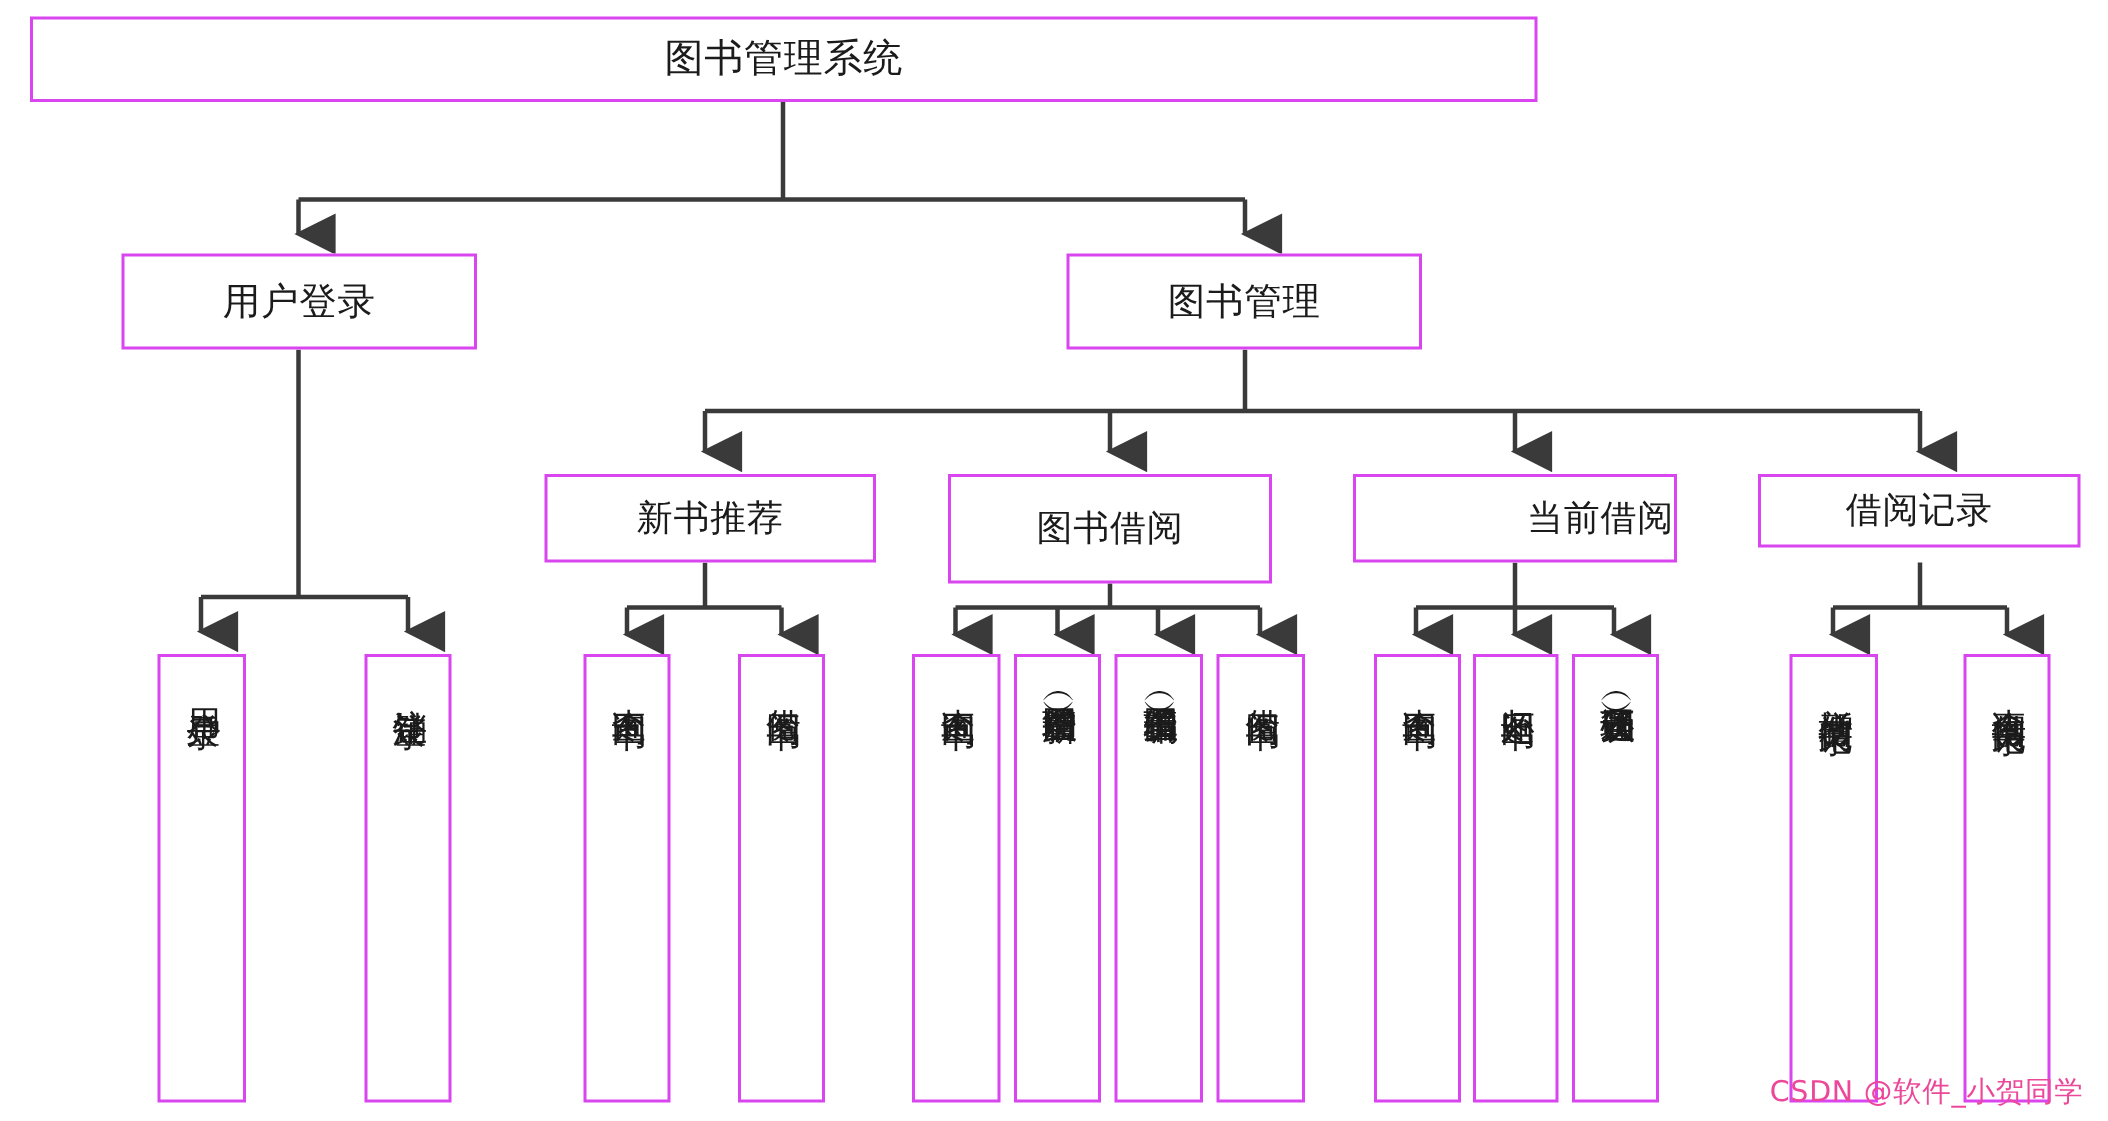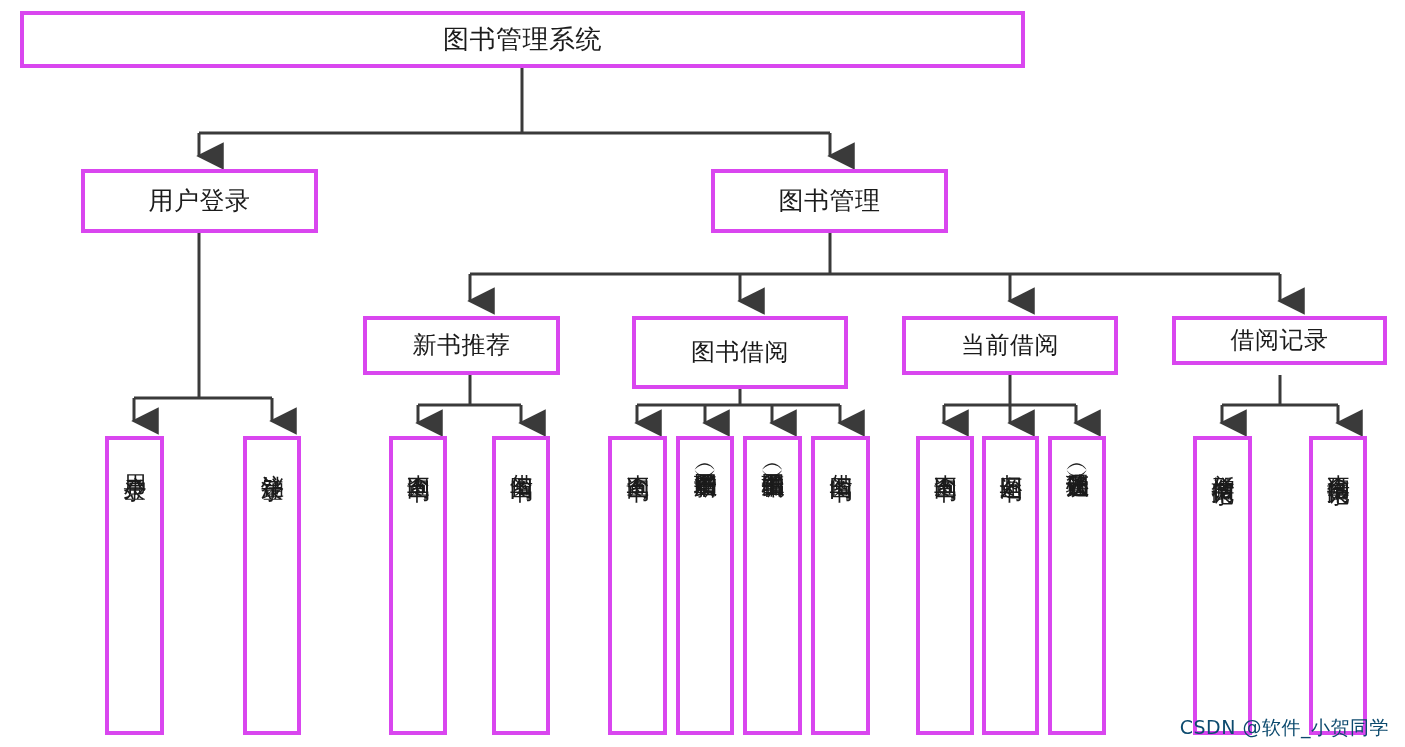--- a/index.html
+++ b/index.html
@@ -23,21 +23,21 @@
     left: 0;
     top: 0;
     width: 1405px;
     height: 747px;
     pointer-events: none;
   }
   .node {
     position: absolute;
     box-sizing: border-box;
     background: #ffffff;
-    border: 4px solid #d946ef;
+    border: 2px solid #d946ef;
     display: flex;
     align-items: center;
     justify-content: center;
     z-index: 3;
   }
   .node .label {
     color: #1b1b1b;
     font-size: 25px;
     line-height: 1.15;
     letter-spacing: 0.5px;
@@ -65,21 +65,21 @@
     color: #1b1b1b;
   }
   .node-leaf.leaf-long .label {
     max-height: 284px;
     letter-spacing: 0px;
   }
   .watermark {
     position: absolute;
     right: 16px;
     bottom: 6px;
-    color: #0c4a6e;
+    color: #ec4899;
     font-size: 19px;
     letter-spacing: 0.5px;
     white-space: nowrap;
     z-index: 5;
     font-family: "DejaVu Sans", "Liberation Sans", sans-serif;
   }
 </style>
 </head>
 <body>
 
@@ -139,27 +139,27 @@
     <span class="label">图书管理系统</span>
   </div>
 
   <div class="node node-branch" style="left:81px; top:169px; width:237px; height:64px;">
     <span class="label">用户登录</span>
   </div>
   <div class="node node-branch" style="left:711px; top:169px; width:237px; height:64px;">
     <span class="label">图书管理</span>
   </div>
 
-  <div class="node node-group" style="left:363px; top:316px; width:197px; height:59px;">
+  <div class="node node-group" style="left:363px; top:316px; width:221px; height:59px;">
     <span class="label">新书推荐</span>
   </div>
   <div class="node node-group" style="left:632px; top:316px; width:216px; height:73px;">
     <span class="label">图书借阅</span>
   </div>
-  <div class="node node-group" style="left:902px; top:316px; width:216px; height:59px;">
+  <div class="node node-group" style="left:902px; top:316px; width:216px; height:59px;justify-content:flex-end;">
     <span class="label">当前借阅</span>
   </div>
   <div class="node node-group" style="left:1172px; top:316px; width:215px; height:49px;">
     <span class="label">借阅记录</span>
   </div>
 
   <div class="node node-leaf" style="left:105px; top:436px; width:59px; height:299px;">
     <span class="label">用户登录</span>
   </div>
   <div class="node node-leaf" style="left:243px; top:436px; width:58px; height:299px;">

